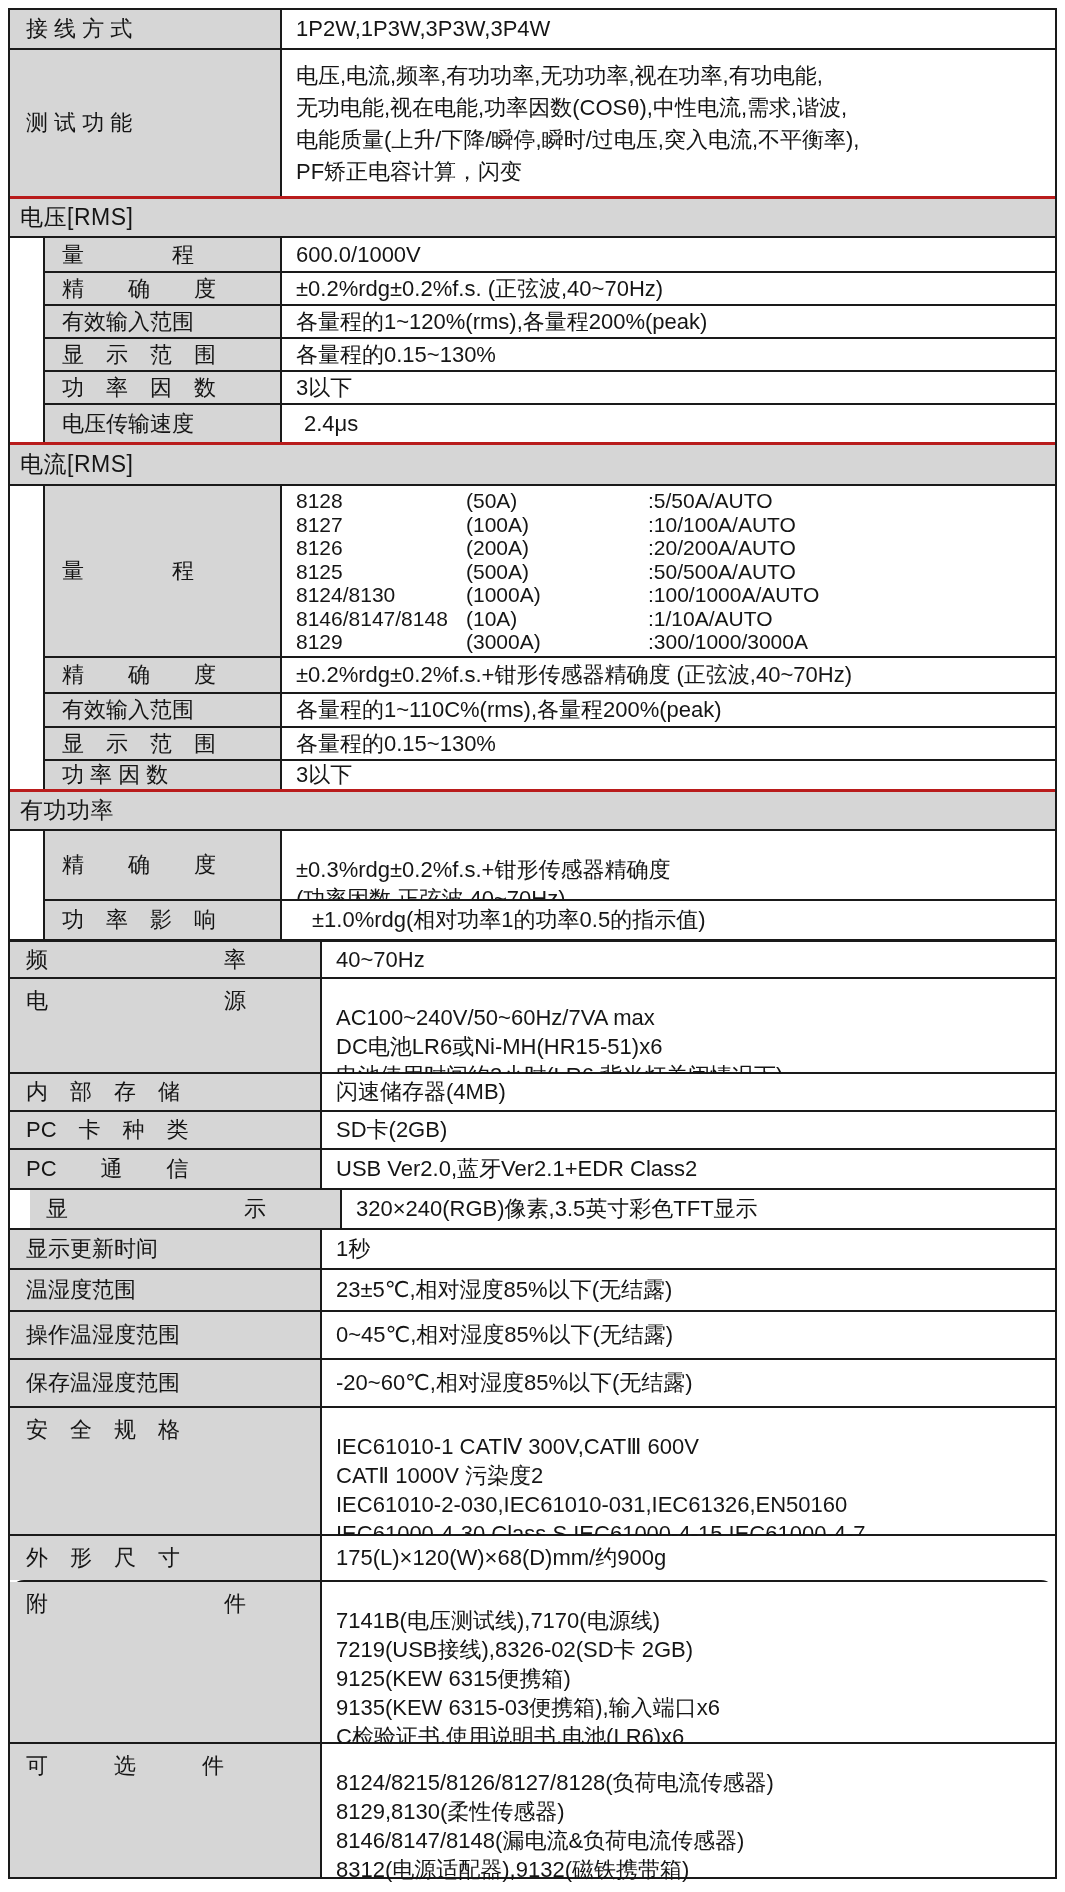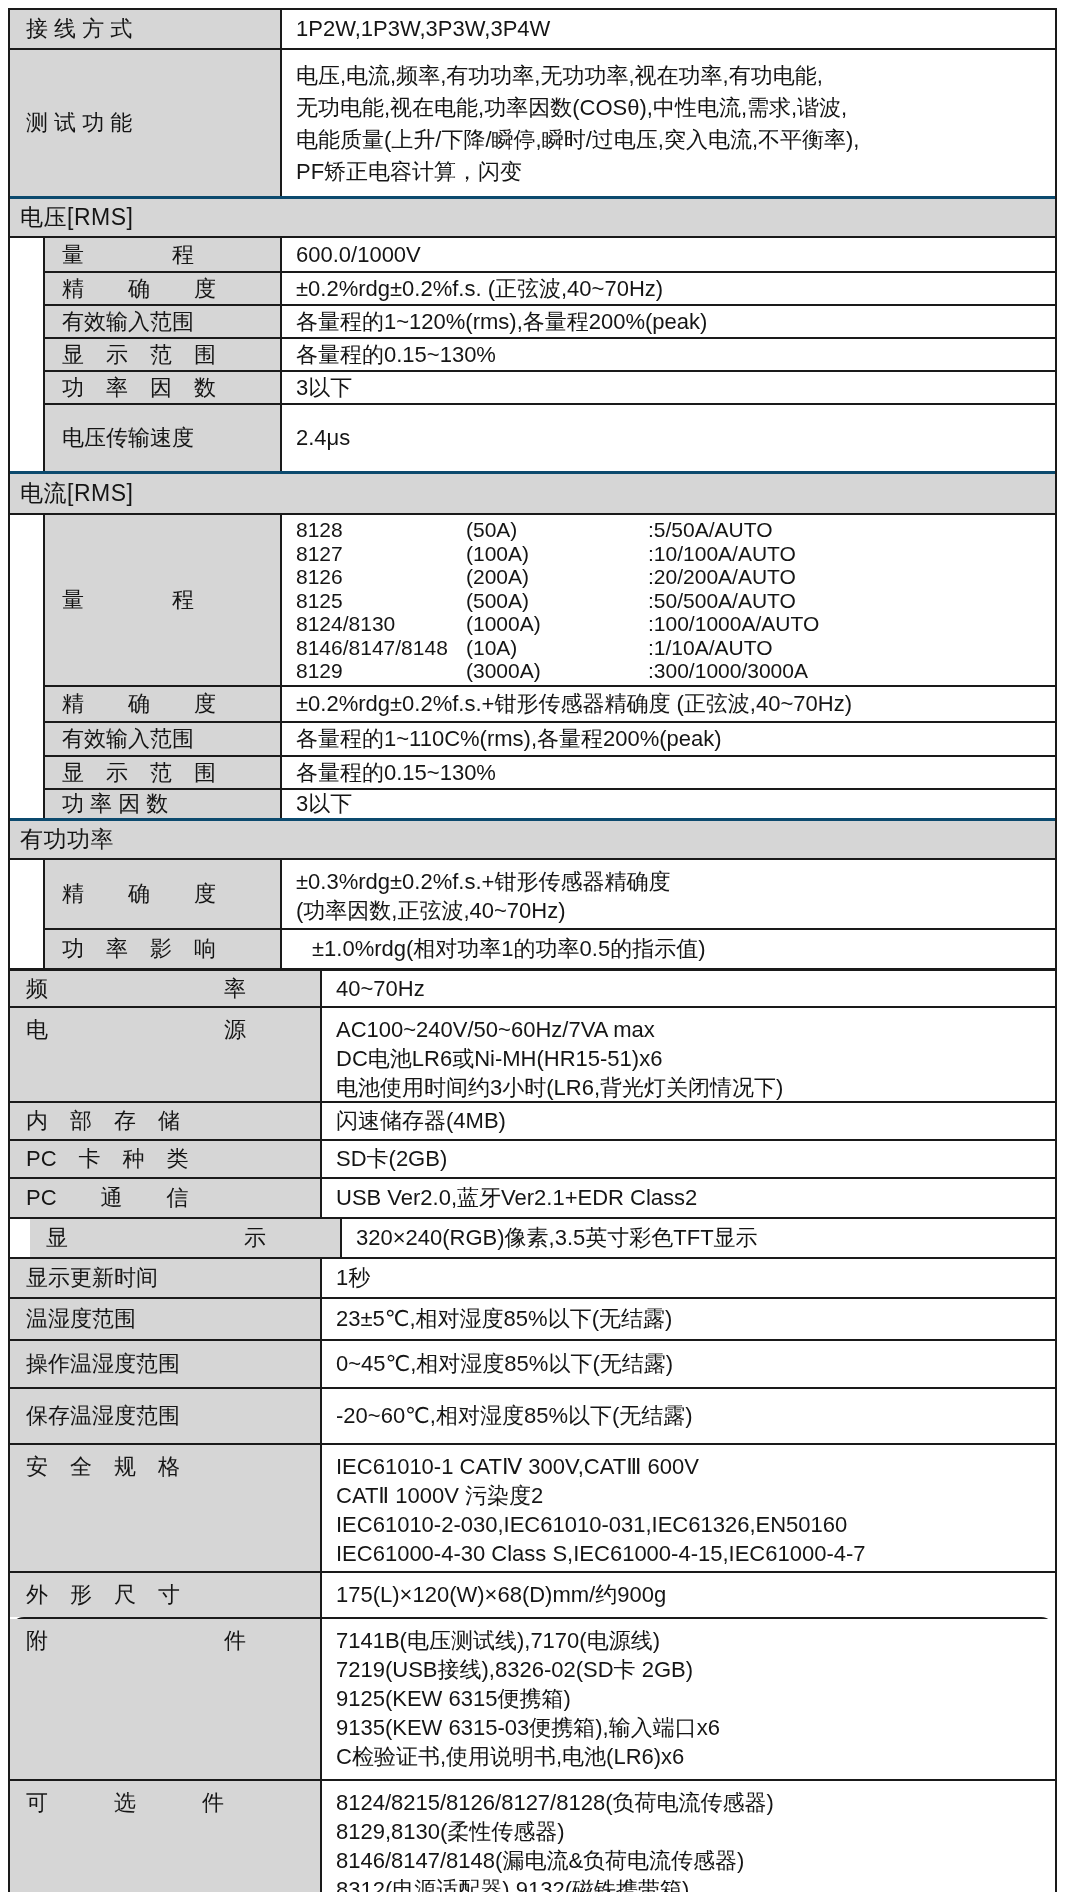--- a/index.html
+++ b/index.html
@@ -13,21 +13,21 @@
     position:absolute;left:8px;top:8px;width:1049px;
     border:2px solid #1a1a1a;background:#ffffff;
     box-sizing:border-box;
   }
   .spec-table *{box-sizing:border-box;}
   
   .trow{display:flex;border-top:2px solid #1a1a1a;background:#fff;}
   .spec-table > .trow:first-child{border-top:none;}
   .thead{
     display:flex;align-items:center;
-    background:#d6d6d6;border-top:3px solid #0c4a6e;
+    background:#d6d6d6;border-top:3px solid #b91c1c;
     padding-left:10px;font-size:23px;letter-spacing:0.5px;
   }
   .tgroup{display:flex;border-top:2px solid #1a1a1a;}
   .indent{width:35px;background:#ffffff;border-right:2px solid #1a1a1a;flex:0 0 35px;}
   .grows{flex:1;display:flex;flex-direction:column;}
   .grows .trow{border-top:2px solid #1a1a1a;}
   .grows .trow:first-child{border-top:none;}
   
   .lbl{
     background:#d6d6d6;border-right:2px solid #1a1a1a;
@@ -35,21 +35,21 @@
     padding-left:16px;font-size:22px;white-space:pre;
     flex:0 0 272px;width:272px;
   }
   .trow.wide .lbl{flex:0 0 312px;width:312px;}
   .grows .lbl{flex:0 0 237px;width:237px;padding-left:17px;}
   .lbl.top{align-items:flex-start;padding-top:7px;}
   .val{
     flex:1;background:#ffffff;display:flex;align-items:center;
     padding-left:14px;font-size:22px;white-space:pre;
   }
-  .val.multi{display:block;padding-top:7px;}
+  .val.multi{display:block;padding-top:24px;}
   .val.multi .line{line-height:30px;}
   
   [data-name="spec-row-test-functions"] .val.multi{padding-top:10px;}
   [data-name="spec-row-test-functions"] .val.multi .line{line-height:32px;}
   [data-name="spec-row-c-range"] .val.multi{padding-top:3px;}
   [data-name="spec-row-c-range"] .val.multi .line{line-height:23.5px;font-size:21px;}
   [data-name="spec-row-accessories"] .val.multi .line,
   [data-name="spec-row-options"] .val.multi .line,
   [data-name="spec-row-safety"] .val.multi .line,
   [data-name="spec-row-power-supply"] .val.multi .line{line-height:29px;}
@@ -58,40 +58,40 @@
   .line.cols{display:grid;grid-template-columns:170px 182px auto;}
   
   [data-name="spec-row-wiring-method"]{height:38px;}
   [data-name="spec-row-test-functions"]{height:148px;}
   [data-name="spec-header-voltage-rms"]{height:40px;}
   [data-name="spec-row-v-range"]{height:33px;}
   [data-name="spec-row-v-accuracy"]{height:33px;}
   [data-name="spec-row-v-input-range"]{height:33px;}
   [data-name="spec-row-v-display-range"]{height:33px;}
   [data-name="spec-row-v-power-factor"]{height:33px;}
-  [data-name="spec-row-v-transmission"]{height:68px;}
+  [data-name="spec-row-v-transmission"]{height:39px;gap:8px;}
   [data-name="spec-header-current-rms"]{height:42px;}
   [data-name="spec-row-c-range"]{height:170px;}
   [data-name="spec-row-c-accuracy"]{height:36px;}
   [data-name="spec-row-c-input-range"]{height:34px;}
   [data-name="spec-row-c-display-range"]{height:33px;}
   [data-name="spec-row-c-power-factor"]{height:30px;}
   [data-name="spec-header-active-power"]{height:40px;}
   [data-name="spec-row-p-accuracy"]{height:68px;}
   [data-name="spec-row-p-influence"]{height:40px;gap:16px;}
   [data-name="spec-row-frequency"]{height:38px;border-top-width:3px;}
   [data-name="spec-row-power-supply"]{height:95px;}
   [data-name="spec-row-internal-memory"]{height:38px;}
   [data-name="spec-row-pc-card"]{height:38px;}
   [data-name="spec-row-pc-comm"]{height:40px;}
   [data-name="spec-row-display"]{height:40px;padding-left:20px;}
   [data-name="spec-row-display-update"]{height:40px;}
   [data-name="spec-row-temp-humidity"]{height:42px;}
   [data-name="spec-row-operating-temp"]{height:48px;}
-  [data-name="spec-row-storage-temp"]{height:56px;}
+  [data-name="spec-row-storage-temp"]{height:48px;}
   [data-name="spec-row-safety"]{height:128px;}
   [data-name="spec-row-dimensions"]{height:46px;}
   [data-name="spec-row-accessories"]{height:162px;border-radius:14px;}
   [data-name="spec-row-options"]{height:135px;}
 </style>
 </head>
 <body data-name="page">
 
 <div class="spec-table" data-name="spec-table">
     <div class="trow" data-name="spec-row-wiring-method">

